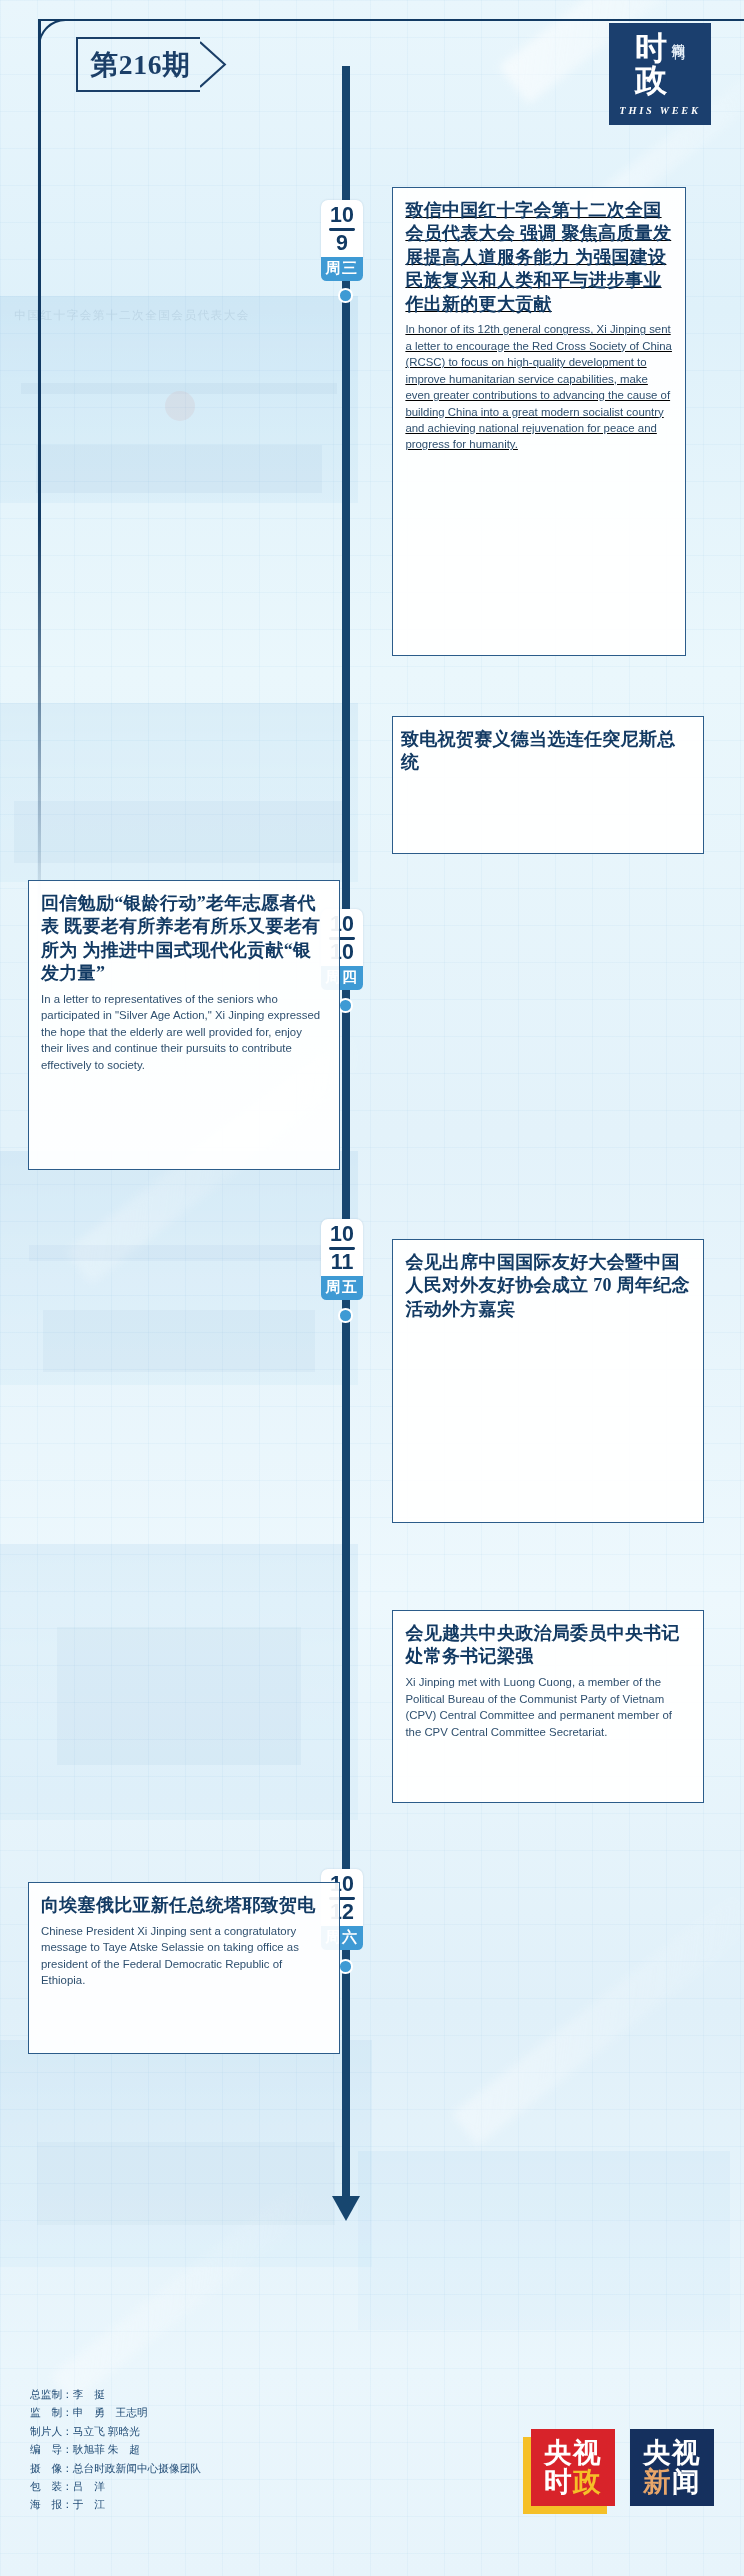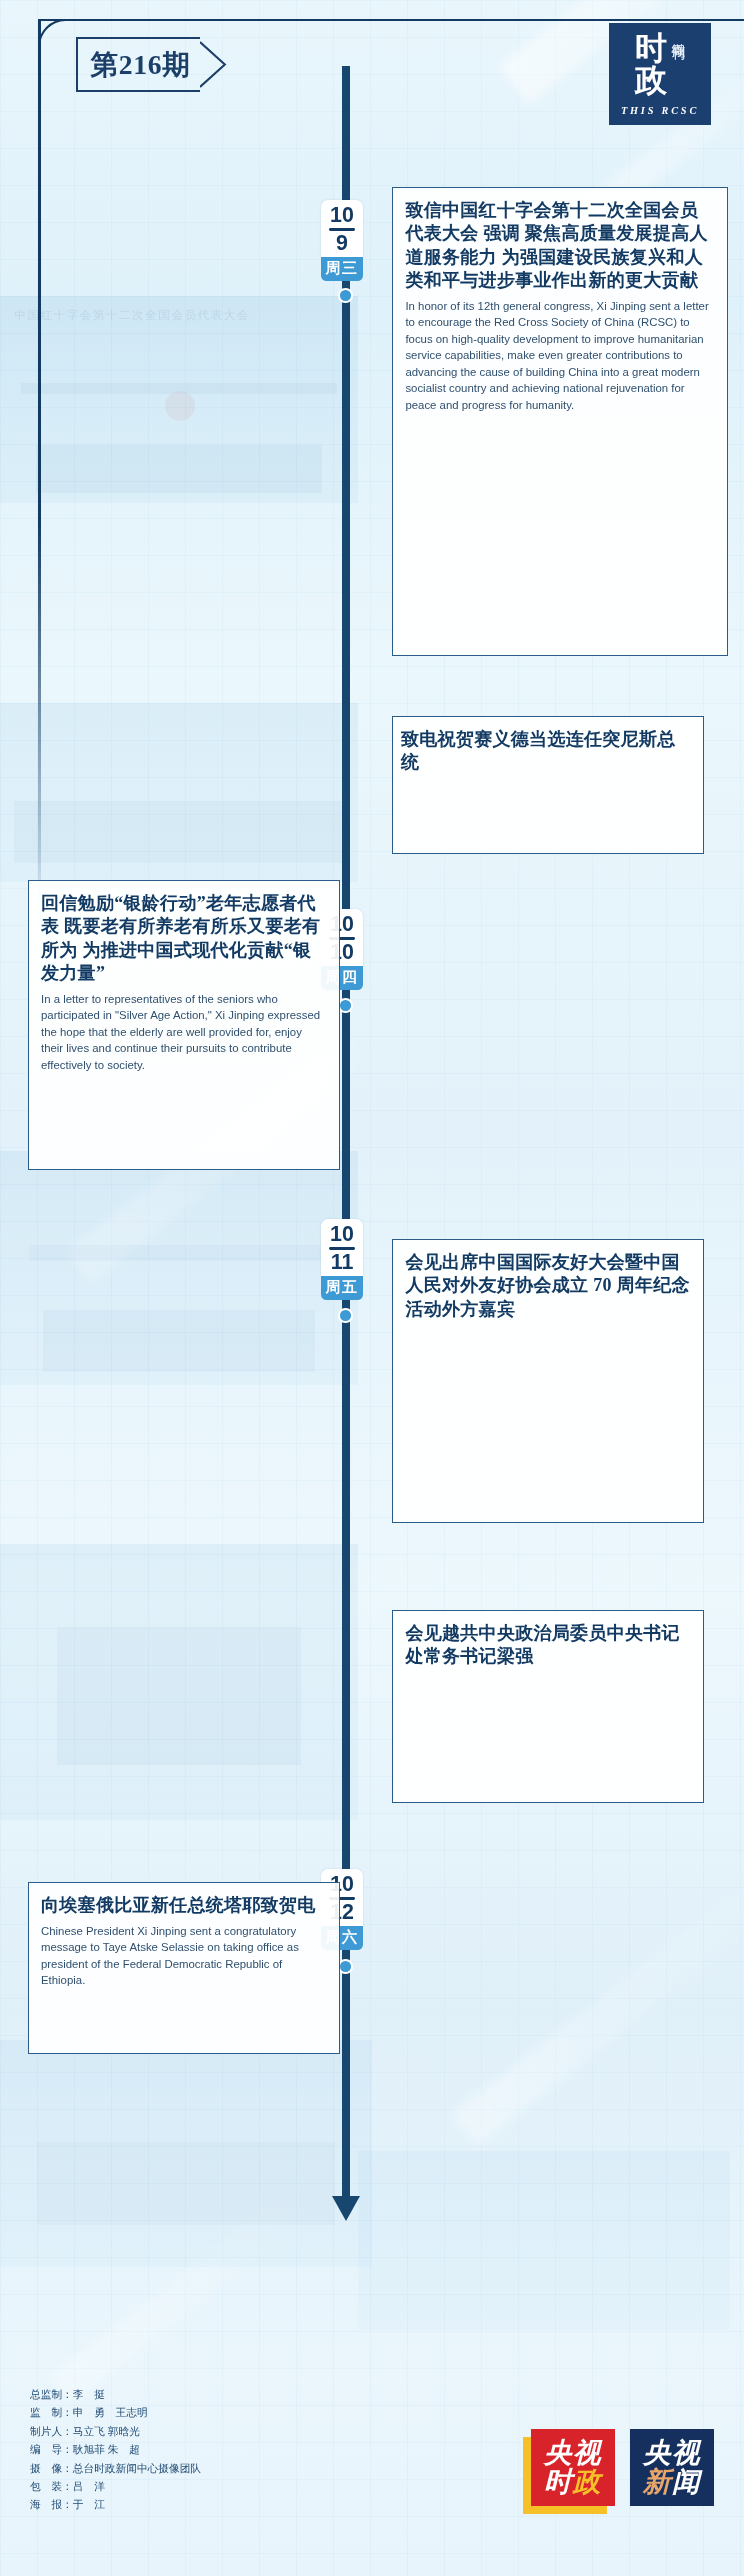--- a/index.html
+++ b/index.html
@@ -87,21 +87,21 @@
      box-sizing:border-box;padding:11px 12.4px 12.4px;}
   .card.left{border-color:#2b5c8a;}
   .card h3{margin:0 0 5.5px;font-family:"Liberation Serif","DejaVu Serif",serif;font-weight:bold;
      color:#123a63;font-size:18px;line-height:1.30;letter-spacing:0.3px;}
   .card p{margin:0;color:#2e4f6e;font-size:11.4px;line-height:1.44;}
 
   
   .credits{position:absolute;left:30px;top:2385px;color:#1f4a74;font-size:10.7px;line-height:1.72;}
   .credits .row{white-space:pre;}
   .flogos{position:absolute;right:30px;top:2429px;display:flex;gap:15px;align-items:flex-start;}
-  .flogo{position:relative;width:84px;height:77px;font-style:italic;}
+  .flogo{position:relative;width:84px;height:77px;}
   .flogo .shadow{position:absolute;left:-8.3px;top:8.3px;width:84px;height:77px;}
   .flogo .body{position:absolute;left:0;top:0;width:84px;height:77px;display:flex;flex-direction:column;
      align-items:center;justify-content:center;}
   .flogo .l1,.flogo .l2{font-family:"Liberation Serif","DejaVu Serif",serif;font-weight:bold;font-size:27.6px;
      line-height:1.05;letter-spacing:1.4px;}
   .zhengshi .shadow{background:#f5c028;}
   .zhengshi .body{background:#d8232a;}
   .zhengshi .l1{color:#ffffff;}
   .zhengshi .l2 .a{color:#ffffff;}
   .zhengshi .l2 .b{color:#f5c028;}
@@ -159,37 +159,37 @@
   </div>
 
   <div class="logo">
     <div class="logo-main">
       <div class="logo-cn">
         <span>时</span>
         <span>政</span>
       </div>
       <div class="logo-sub">微周刊</div>
     </div>
-    <div class="logo-en">THIS RCSC</div>
+    <div class="logo-en">THIS WEEK</div>
   </div>
 
   <div class="axis"></div>
   <div class="arrow-end"></div>
 
   <div class="datechip" style="left:321px;top:200px;">
     <div class="top">
       <div class="m">10</div>
       <div class="rule"></div>
       <div class="d">9</div>
     </div>
     <div class="wk">周三</div>
   </div>
   <div class="dot" style="top:288px;"></div>
 
-  <div class="card" style="left:392px;top:187px;width:336px;height:469px;">
+  <div class="card" style="left:392px;top:187px;width:294px;height:469px;text-decoration:underline;">
     <h3>致信中国红十字会第十二次全国会员代表大会 强调 聚焦高质量发展提高人道服务能力 为强国建设民族复兴和人类和平与进步事业作出新的更大贡献</h3>
     <p>In honor of its 12th general congress, Xi Jinping sent a letter to  encourage the Red Cross Society of China (RCSC) to focus on high-quality development to improve humanitarian service capabilities, make even greater contributions to advancing the cause of building China into a great modern socialist country and achieving national rejuvenation for peace and progress for humanity.</p>
   </div>
 
   <div class="card" style="left:392px;top:716px;width:312px;height:138px;padding-left:8px;">
     <h3>致电祝贺赛义德当选连任突尼斯总统</h3>
   </div>
 
   <div class="datechip" style="left:321px;top:909px;">
     <div class="top">
@@ -215,20 +215,21 @@
     <div class="wk">周五</div>
   </div>
   <div class="dot" style="top:1308px;"></div>
 
   <div class="card" style="left:392px;top:1239px;width:312px;height:284px;">
     <h3>会见出席中国国际友好大会暨中国人民对外友好协会成立 70 周年纪念活动外方嘉宾</h3>
   </div>
 
   <div class="card" style="left:392px;top:1610px;width:312px;height:193px;">
     <h3>会见越共中央政治局委员中央书记处常务书记梁强</h3>
+    <p>Xi Jinping met with Luong Cuong, a member of the Political Bureau of the Communist Party of Vietnam (CPV) Central Committee and permanent member of the CPV Central Committee Secretariat.</p>
   </div>
 
   <div class="datechip" style="left:321px;top:1869px;">
     <div class="top">
       <div class="m">10</div>
       <div class="rule"></div>
       <div class="d">12</div>
     </div>
     <div class="wk">周六</div>
   </div>

